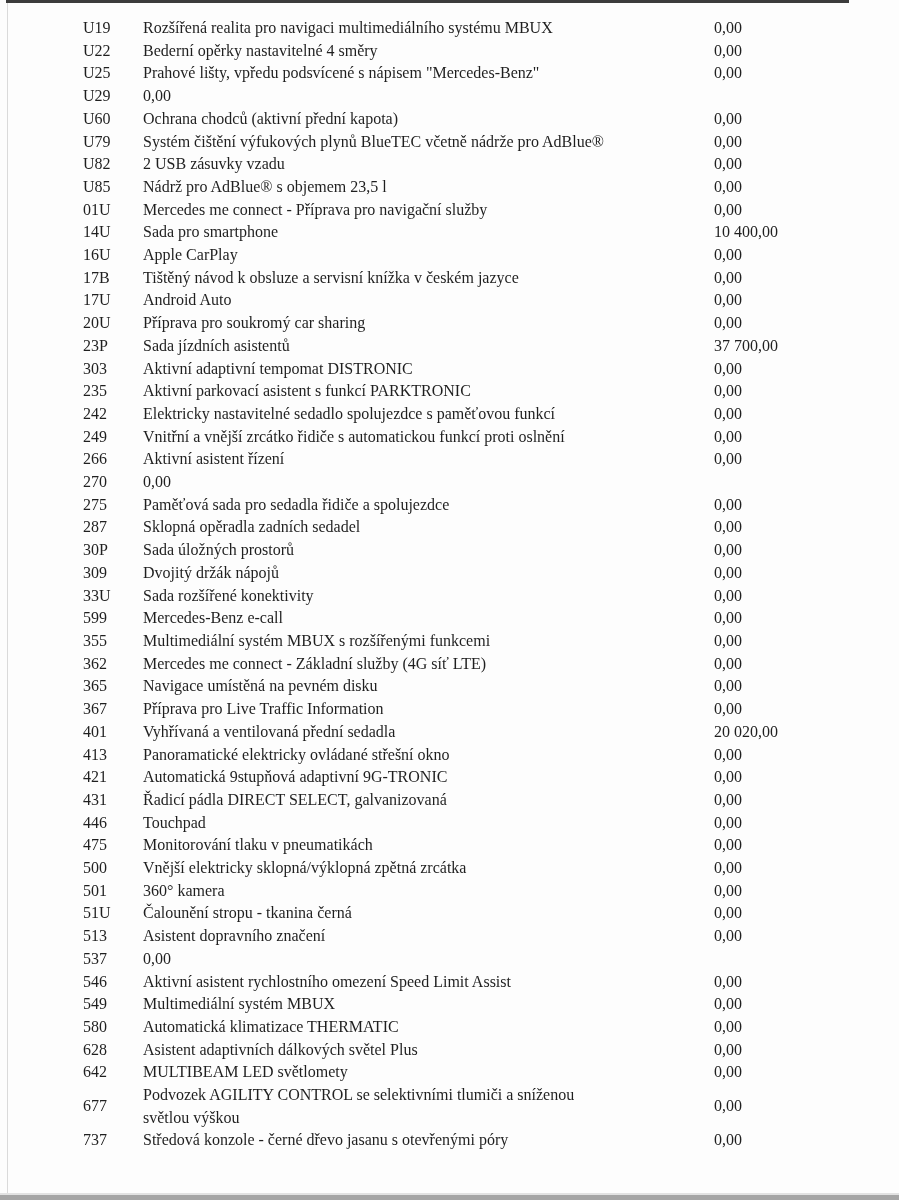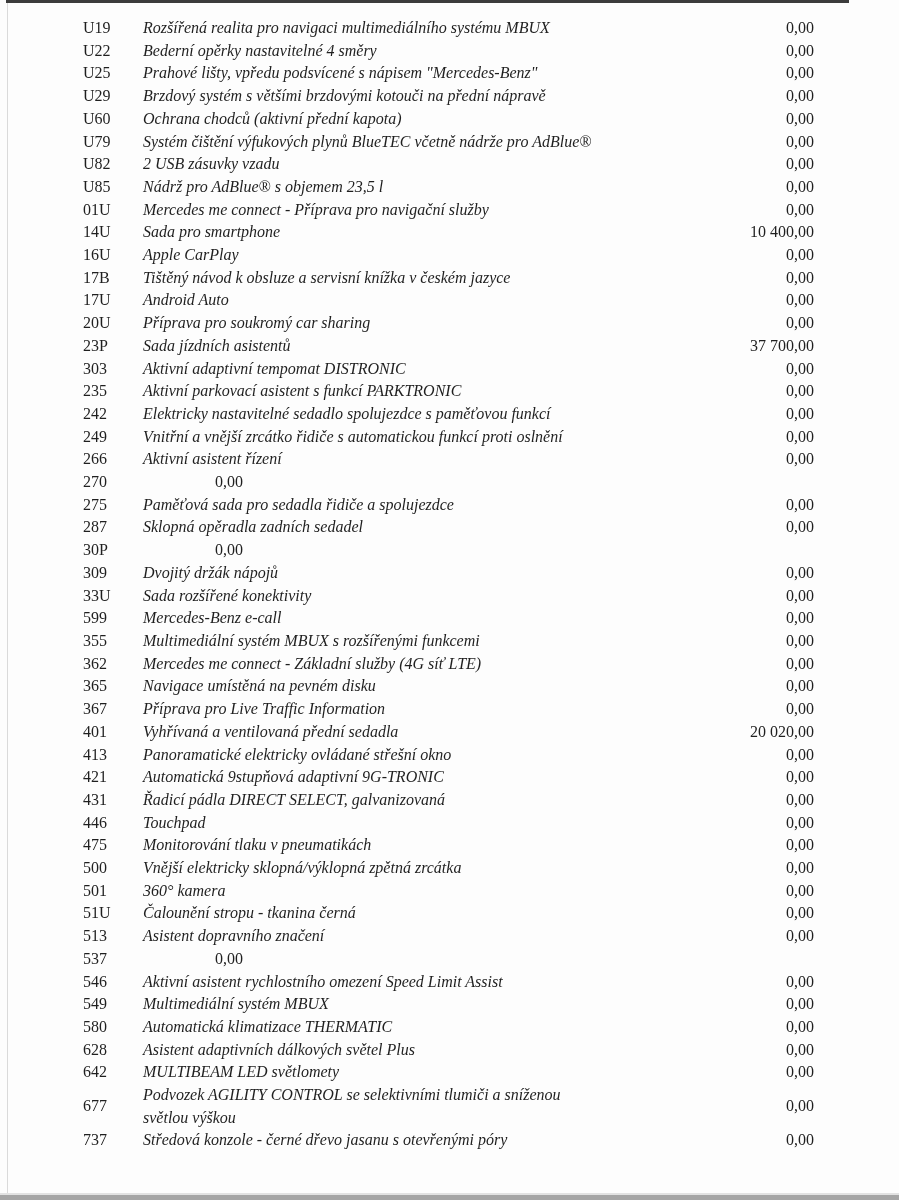--- a/index.html
+++ b/index.html
@@ -45,26 +45,25 @@
     align-items: center;
   }
   .cell-code {
     flex: 0 0 60px;
     width: 60px;
   }
   .cell-desc {
     flex: 1 1 auto;
     padding-right: 8px;
     white-space: pre-line;
-    font-style: italic;
   }
   .cell-price {
     flex: 0 0 100px;
     min-width: 100px;
-    text-align: right;
+    text-align: left;
     white-space: nowrap;
   }
 </style>
 </head>
 <body>
 
 <div class="scan-page" style="background: rgb(253, 253, 253);">
   <div class="edge-top" style="background: rgb(60, 60, 60);"></div>
   <div class="edge-left"></div>
   <div class="edge-right"></div>
@@ -81,21 +80,20 @@
         <span class="cell-desc">Bederní opěrky nastavitelné 4 směry</span>
         <span class="cell-price">0,00</span>
       </div>
       <div class="row">
         <span class="cell-code">U25</span>
         <span class="cell-desc">Prahové lišty, vpředu podsvícené s nápisem "Mercedes-Benz"</span>
         <span class="cell-price">0,00</span>
       </div>
       <div class="row">
         <span class="cell-code">U29</span>
-        <span class="cell-desc">Brzdový systém s většími brzdovými kotouči na přední nápravě</span>
         <span class="cell-price">0,00</span>
       </div>
       <div class="row">
         <span class="cell-code">U60</span>
         <span class="cell-desc">Ochrana chodců (aktivní přední kapota)</span>
         <span class="cell-price">0,00</span>
       </div>
       <div class="row">
         <span class="cell-code">U79</span>
         <span class="cell-desc">Systém čištění výfukových plynů BlueTEC včetně nádrže pro AdBlue®</span>
@@ -180,20 +178,21 @@
         <span class="cell-desc">Paměťová sada pro sedadla řidiče a spolujezdce</span>
         <span class="cell-price">0,00</span>
       </div>
       <div class="row">
         <span class="cell-code">287</span>
         <span class="cell-desc">Sklopná opěradla zadních sedadel</span>
         <span class="cell-price">0,00</span>
       </div>
       <div class="row">
         <span class="cell-code">30P</span>
+        <span class="cell-desc">Sada úložných prostorů</span>
         <span class="cell-price">0,00</span>
       </div>
       <div class="row">
         <span class="cell-code">309</span>
         <span class="cell-desc">Dvojitý držák nápojů</span>
         <span class="cell-price">0,00</span>
       </div>
       <div class="row">
         <span class="cell-code">33U</span>
         <span class="cell-desc">Sada rozšířené konektivity</span>

